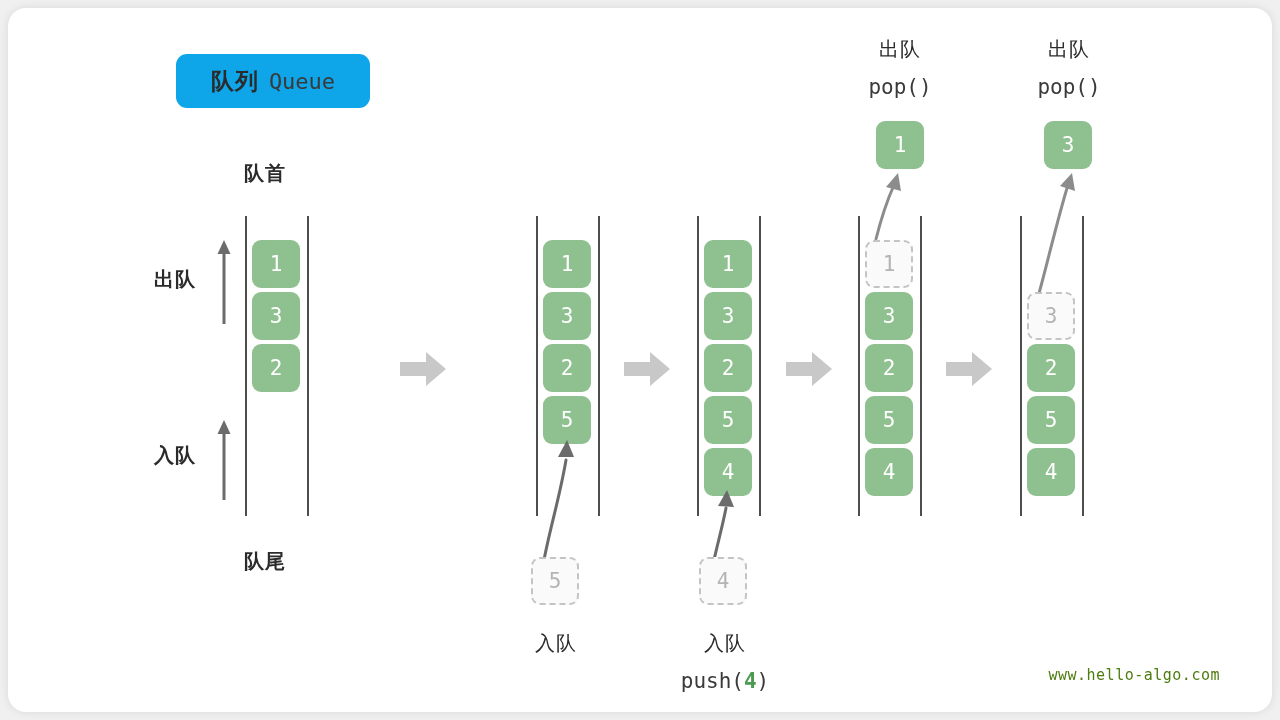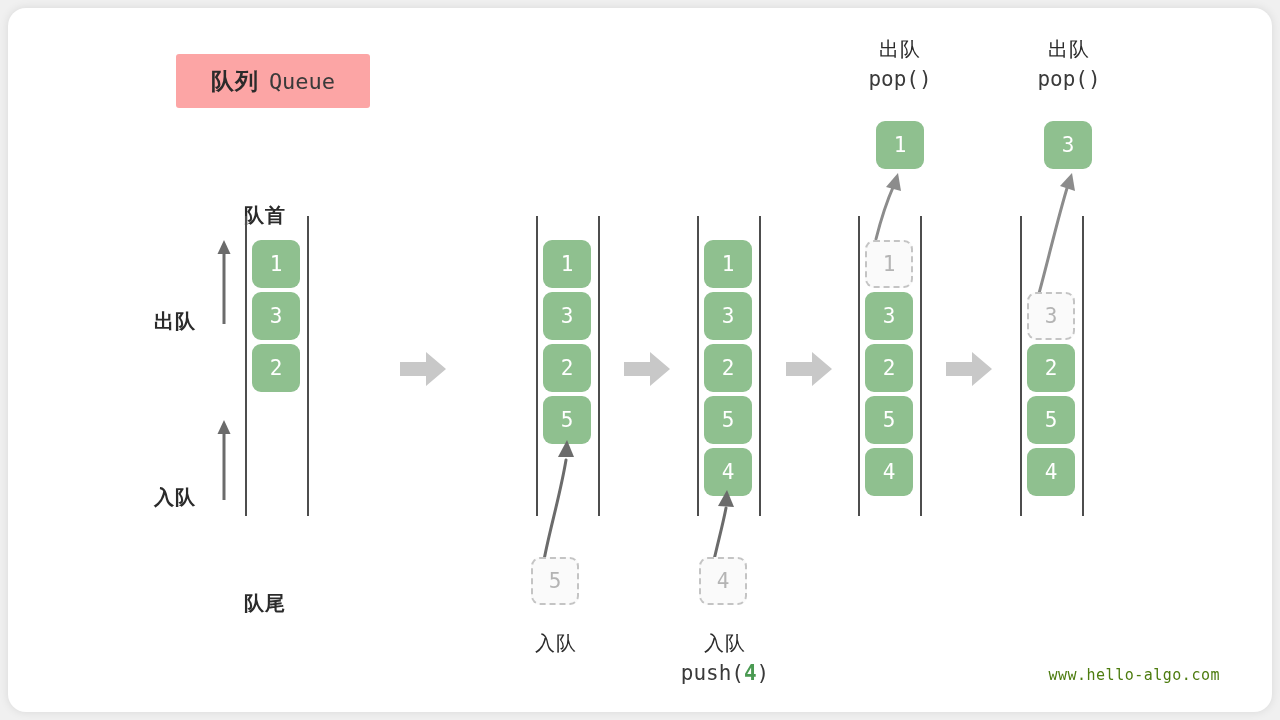--- a/index.html
+++ b/index.html
@@ -31,22 +31,22 @@
     overflow: hidden;
   }
 
   
   .title-badge {
     position: absolute;
     left: 168px;
     top: 46px;
     width: 194px;
     height: 54px;
-    background: #fca5a5;
-    border-radius: 3px;
+    background: #0ea5e9;
+    border-radius: 11px;
     display: flex;
     align-items: center;
     justify-content: center;
     gap: 10px;
   }
   .title-cn {
     font-size: 23px;
     font-weight: bold;
     color: #2b2b2b;
     letter-spacing: 1px;
@@ -58,41 +58,41 @@
   }
 
   
   .abs { position: absolute; }
   .lbl-cn-bold {
     font-size: 20px;
     font-weight: bold;
     color: #2b2b2b;
     white-space: nowrap;
     letter-spacing: 1px;
-    margin-top: 42px;
   }
   .caption {
     text-align: center;
     white-space: nowrap;
     color: #3a3a3a;
   }
   .caption .cn {
     display: block;
     font-size: 20px;
     font-weight: normal;
     color: #2b2b2b;
     line-height: 1.5;
     letter-spacing: 1px;
   }
   .caption .code {
     display: block;
     font-family: "DejaVu Sans Mono", monospace;
     font-size: 21px;
     color: #3a3a3a;
     line-height: 1.5;
+    margin-top: 8px;
   }
   .caption .code .num { color: #4a9a52; font-weight: bold; }
 
   
   .rail {
     position: absolute;
     width: 2px;
     background: #4d4d4d;
   }
 

